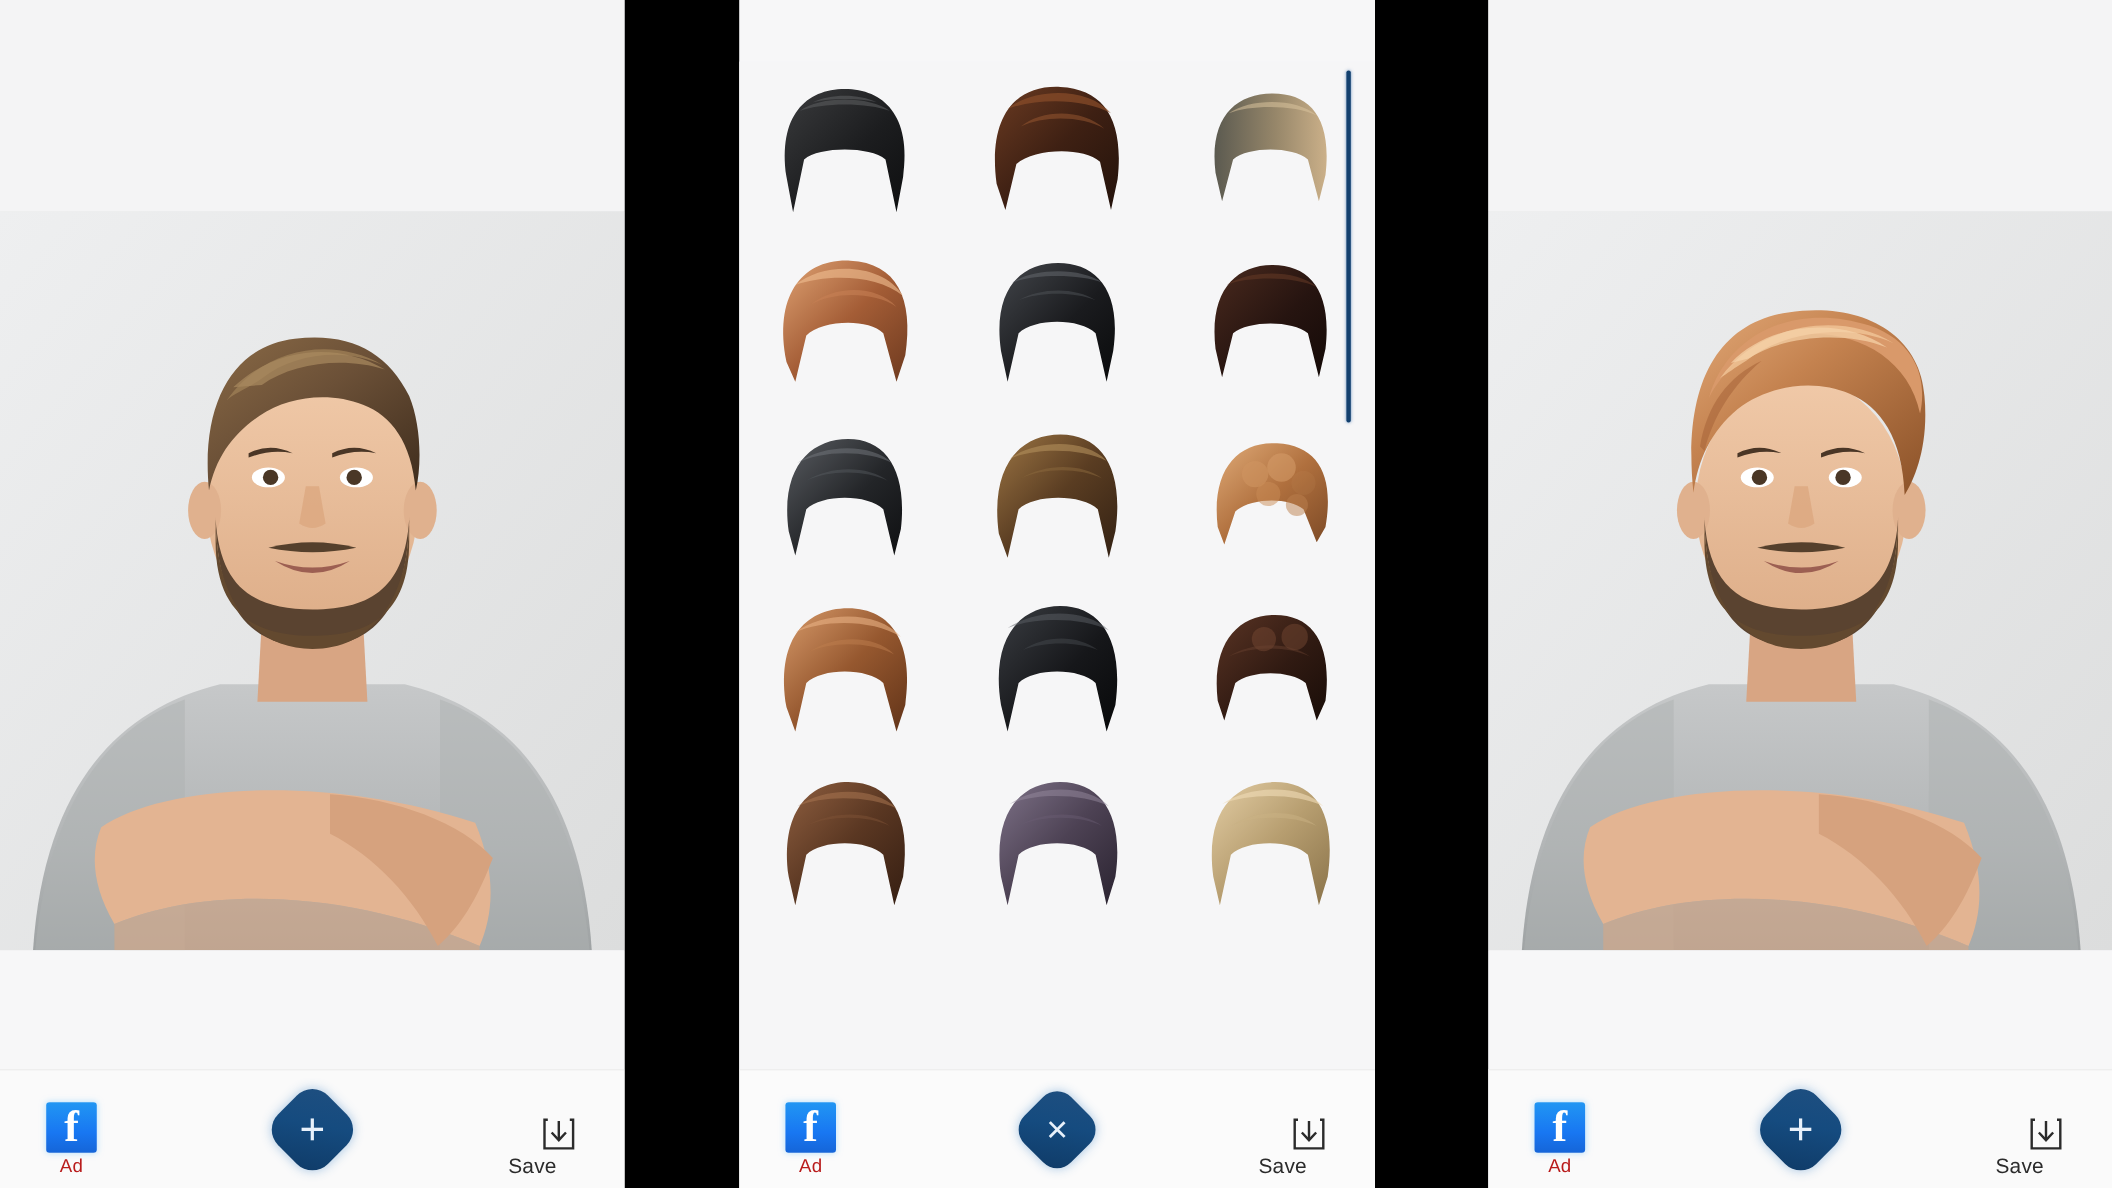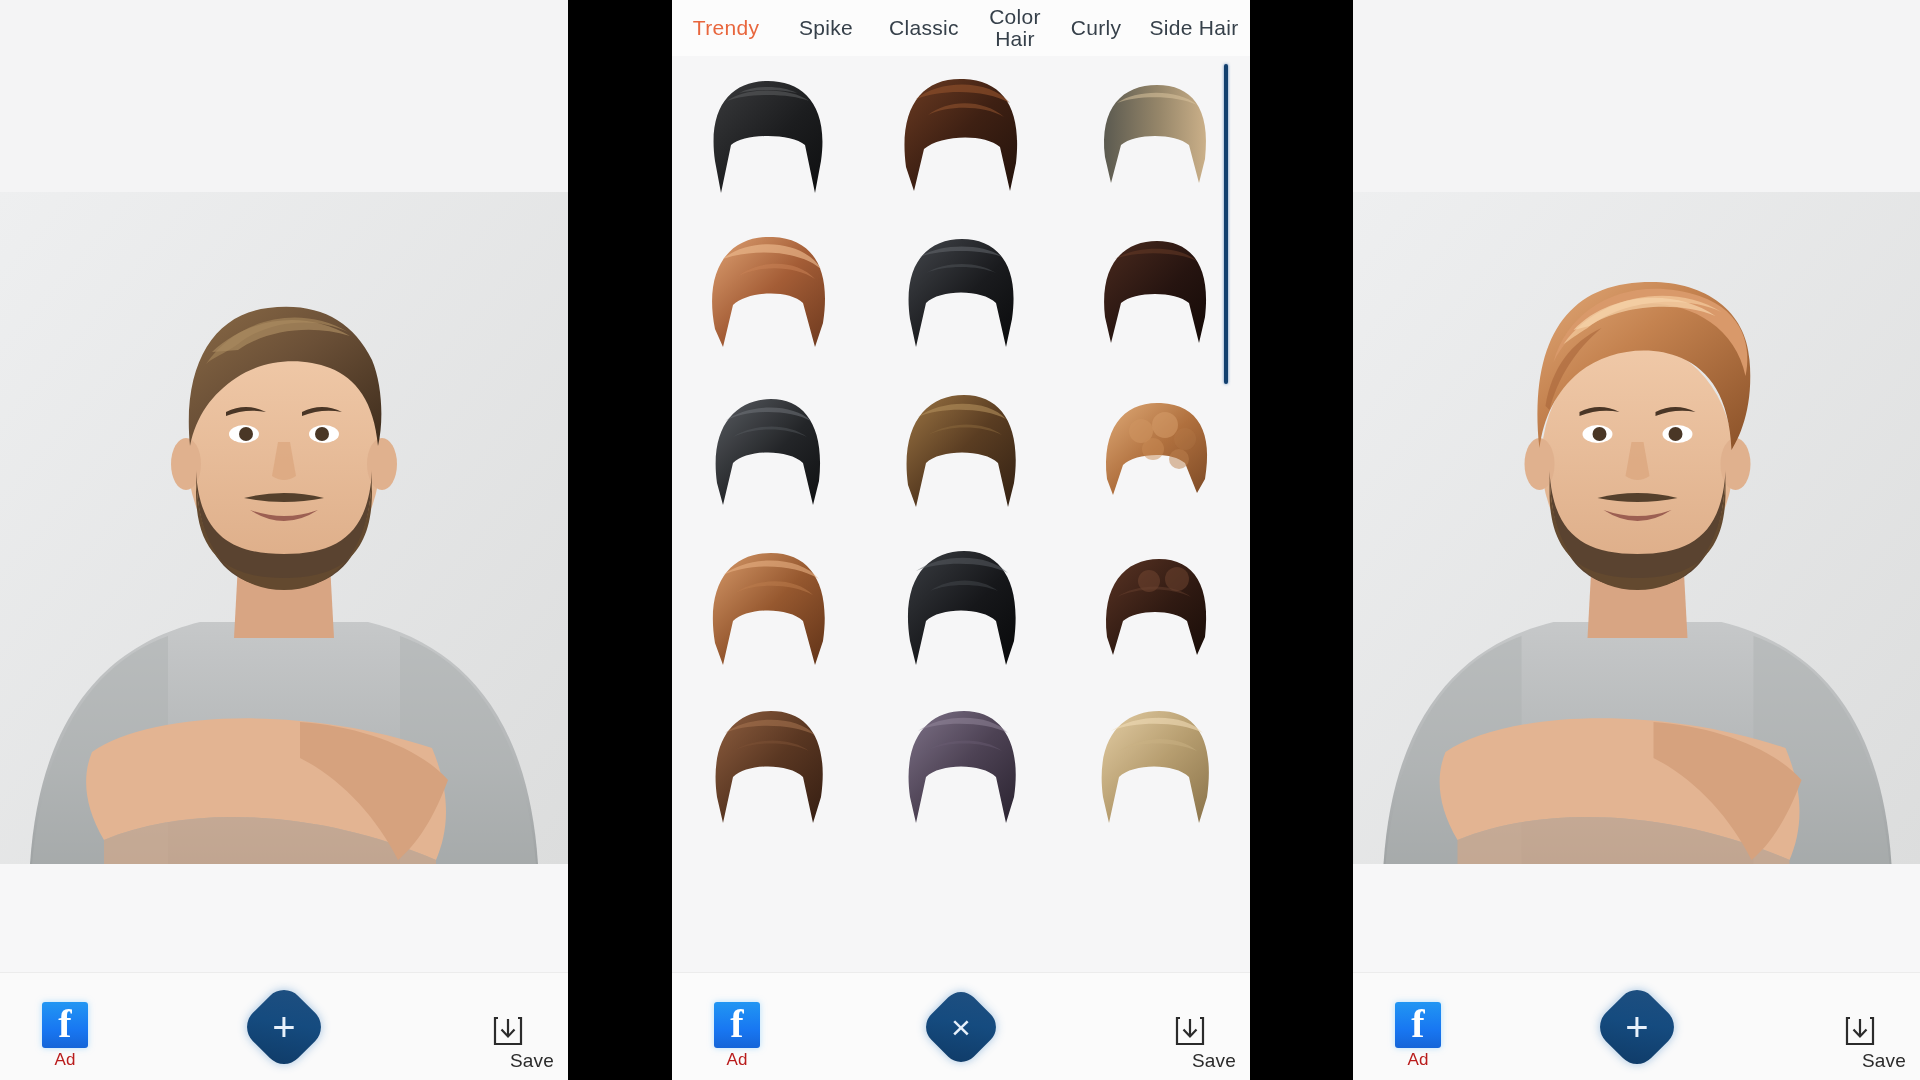--- a/index.html
+++ b/index.html
@@ -47,21 +47,21 @@
              background:linear-gradient(145deg,#1f4f80 0%,#154b7f 45%,#0f3a66 100%);
              transform:rotate(45deg);
              box-shadow:0 0 10px rgba(60,130,200,.45);
              position:relative; }
   .diamond .glyph { position:absolute; inset:0; transform:rotate(-45deg);
              display:flex; align-items:center; justify-content:center;
              color:#e8f1fb; font-size:40px; font-weight:300; line-height:1; }
   .diamond.small { width:60px; height:60px; border-radius:18px; }
   .diamond.small .glyph { font-size:34px; }
 
-  .tb-save { position:absolute; right:14px; bottom:8px; width:92px; text-align:right; }
+  .tb-save { position:absolute; right:14px; bottom:8px; width:92px; text-align:left; }
   .save-icon { width:34px; height:34px; margin:0 auto; position:relative; }
   .save-label { margin-top:2px; font-size:19px; color:#2b2b2b; letter-spacing:.2px; }
 
   
   .tabs { position:absolute; top:0; left:0; right:0; height:56px; background:#fcfcfc;
           display:flex; align-items:center; }
   .tab { flex:0 0 auto; text-align:center; color:#36404a; font-size:21px;
          line-height:1.05; letter-spacing:.3px; white-space:normal; }
   .tab.active { color:#e8663d; }
 
@@ -170,28 +170,20 @@
         </div>
         <div class="save-label">Save</div>
       </div>
     </div>
   </div>
 
   <div class="blackbar blackbar-1"></div>
 
   <div class="panel panel-mid">
 
-    <div class="tabs">
-      <div class="tab active" style="width:108px">Trendy</div>
-      <div class="tab" style="width:92px">Spike</div>
-      <div class="tab" style="width:104px">Classic</div>
-      <div class="tab" style="width:78px">Color Hair</div>
-      <div class="tab" style="width:84px">Curly</div>
-      <div class="tab" style="width:112px">Side Hair</div>
-    </div>
 
     <div class="grid-area">
       <div class="vscroll"></div>
       <div class="grid">
 
         <div class="cell">
           <svg width="150" height="128" viewBox="0 0 150 128">
             <defs>
                 <linearGradient id="h1" x1="0" y1="0" x2="1" y2="1">
                   <stop offset="0%" stop-color="#3a3b3d"></stop>

